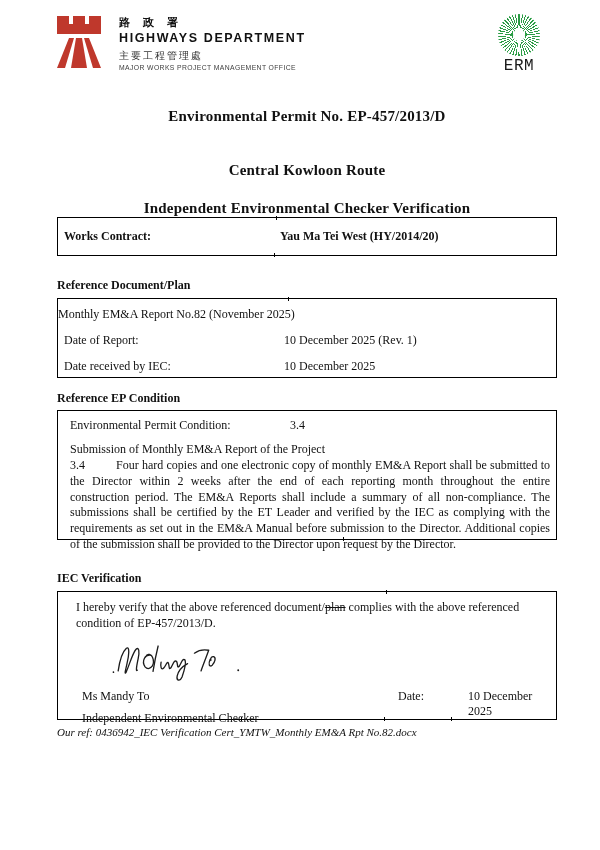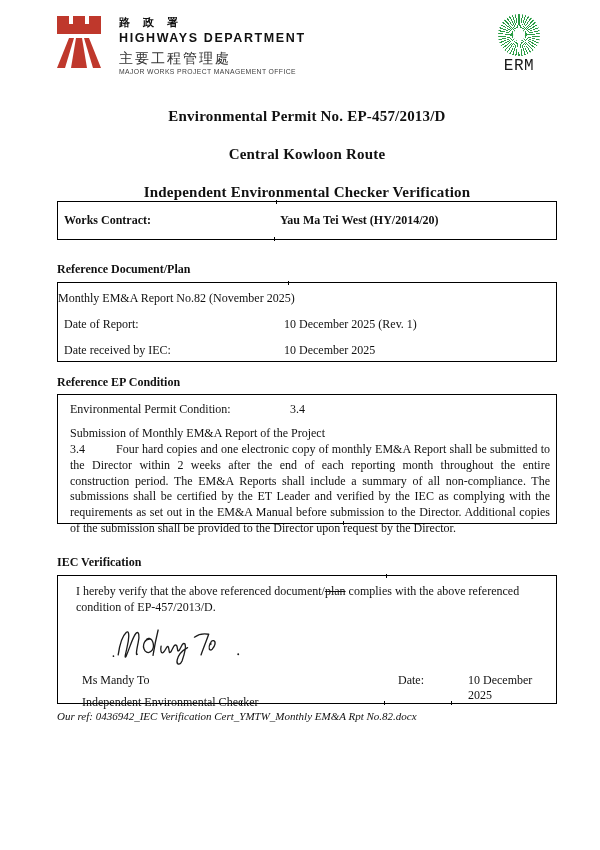--- a/index.html
+++ b/index.html
@@ -15,38 +15,38 @@
     padding:14px 43px 0 57px;
     border-radius:6px;
   }
   
   .header{display:flex;justify-content:space-between;align-items:flex-start;height:64px;}
   .hyd{display:flex;align-items:flex-start;}
   .hyd-icon{width:44px;height:52px;margin-top:2px;}
   .hyd-text{margin-left:18px;font-family:"Liberation Sans",sans-serif;line-height:1;}
   .hyd-cn{font-size:11px;font-weight:bold;letter-spacing:5px;margin-top:3px;}
   .hyd-en{font-size:12.5px;font-weight:bold;letter-spacing:1.6px;margin-top:4px;}
-  .hyd-cn2{font-size:14px;letter-spacing:2px;margin-top:6px;color:#333;}
+  .hyd-cn2{font-size:10px;letter-spacing:2px;margin-top:6px;color:#333;}
   .hyd-en2{font-size:6.8px;letter-spacing:.4px;margin-top:4px;color:#3c3c3c;}
   .erm{display:flex;flex-direction:column;align-items:center;width:60px;margin-right:8px;}
   .erm-burst{
     width:42px;height:42px;border-radius:50%;
     background:repeating-conic-gradient(var(--erm-green) 0deg 3.2deg,#ffffff 3.2deg 8.5deg);
     position:relative;
   }
   .erm-burst::after{
     content:"";position:absolute;left:50%;top:50%;width:12px;height:12px;
     transform:translate(-50%,-50%);background:#fff;border-radius:50%;
   }
   .erm-label{font-family:Liberation Mono, monospace;font-size:16px;color:#1a1a1a;margin-top:1px;letter-spacing:.5px;}
   
   .titles{text-align:center;}
   .title{font-weight:bold;font-size:15px;letter-spacing:.2px;}
   .title-1{margin-top:30px;}
-  .title-2{margin-top:21px;}
+  .title-2{margin-top:37px;}
   .title-3{margin-top:21px;}
   
   .boxtable{border:1px solid #000;width:500px;position:relative;font-size:12px;}
   .works-table{height:39px;}
   .cell-row{display:flex;align-items:center;height:100%;}
   .cell-row .lbl{width:222px;padding-left:6px;}
   .cell-row .val{flex:1;}
   .bold{font-weight:bold;}
   .section-heading{font-weight:bold;font-size:12px;margin-top:22px;}
   .refdoc-table{margin-top:5px;height:80px;padding-top:7px;}

